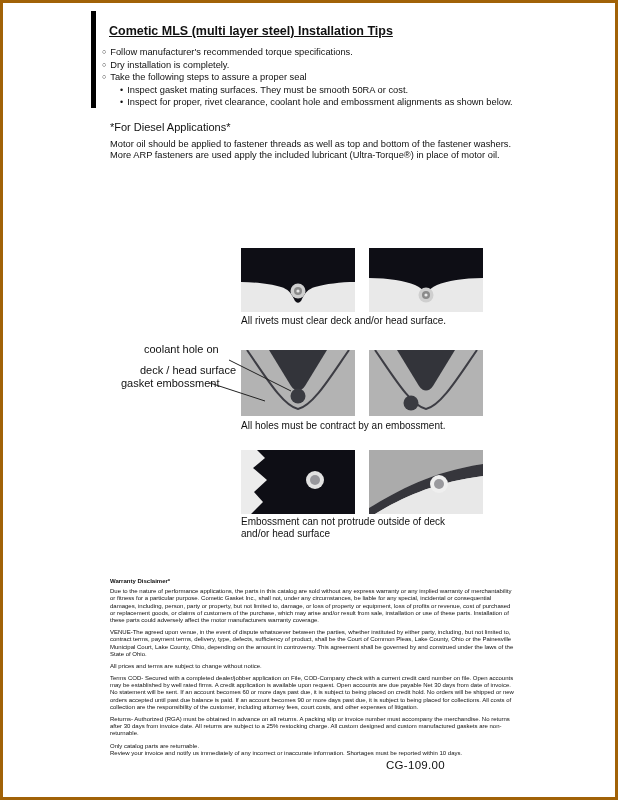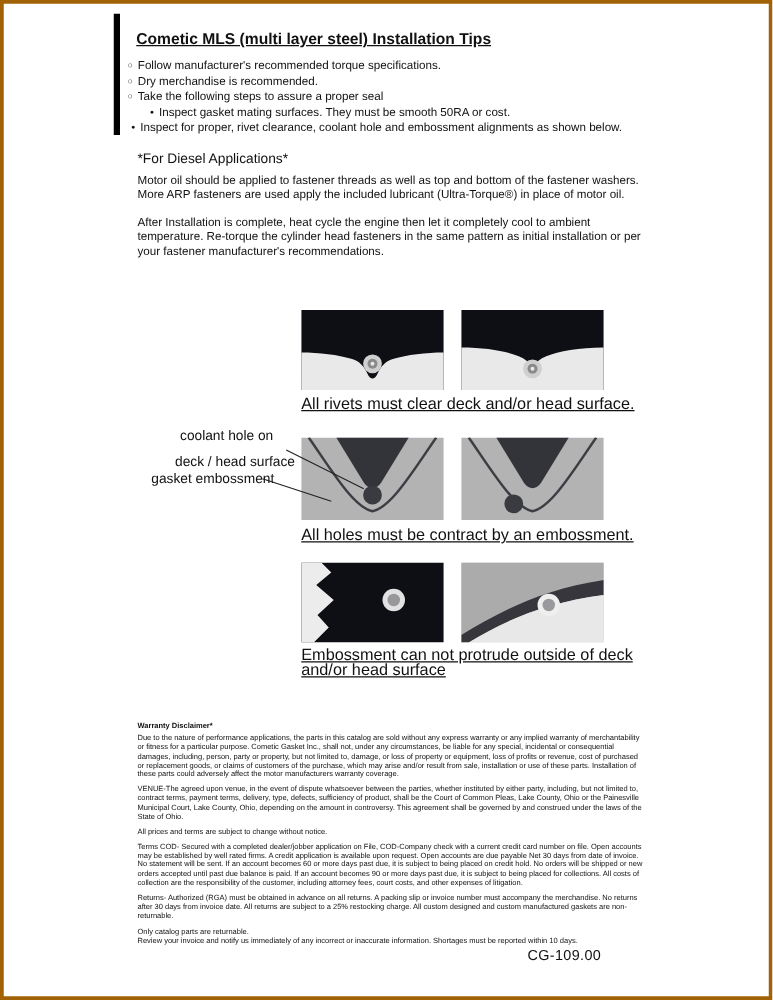--- a/index.html
+++ b/index.html
@@ -16,58 +16,57 @@
   .bullet { position:absolute; font-size:9.3px; white-space:nowrap; }
   .bm  { display:inline-block; font-size:7px; vertical-align:1px; margin-right:4px; }
   .sbm { display:inline-block; font-size:9px; margin-right:4px; }
   .h2 { position:absolute; left:107px; font-size:11px; font-weight:normal; white-space:nowrap; }
   .para { position:absolute; left:107px; width:414px; font-size:9.3px; line-height:1.22; }
   .note { position:absolute; left:107px; font-size:9.3px; white-space:nowrap; }
 
   .dg-label { position:absolute; width:114px; text-align:right; font-size:12px; letter-spacing:.5px;margin-top:33px; }
   .dg-img { position:absolute; width:114px; display:block; }
   .dg-img svg { display:block; width:114px; }
-  .caption { position:absolute; left:238px; font-size:13px; white-space:nowrap;text-decoration:underline; }
+  .caption { position:absolute; left:238px; font-size:10px; white-space:nowrap; }
   .ann { position:absolute; font-size:11px; white-space:nowrap; }
   .overlay { position:absolute; left:0; top:0; width:618px; height:800px; pointer-events:none; }
 
   .legal { position:absolute; left:107px; top:575px; width:406px; font-size:6px; line-height:1.2; }
   .legal .lh { font-weight:bold; margin-bottom:3px; }
   .legal p { margin-bottom:5px; }
   .legal p.tight { margin-bottom:0; }
-  .footer { position:absolute; left:383px; top:756px; font-size:11.5px; letter-spacing:.3px;margin-left:36px; }
+  .footer { position:absolute; left:383px; top:756px; font-size:11.5px; letter-spacing:.3px; }
 </style>
 </head>
 <body>
 
 <div class="page">
 
   <div class="regmark"></div>
 
   <h1 class="title">Cometic MLS (multi layer steel) Installation Tips</h1>
 
   <div class="bullet" style="left:99px;top:44px">
     <span class="bm">○</span><span>Follow manufacturer's recommended torque specifications.</span>
   </div>
   <div class="bullet" style="left:99px;top:56.5px">
-    <span class="bm">○</span><span>Dry merchandise is recommended.</span>
+    <span class="bm">○</span><span>Dry installation is completely.</span>
   </div>
   <div class="bullet" style="left:99px;top:69px">
     <span class="bm">○</span><span>Take the following steps to assure a proper seal</span>
   </div>
   <div class="bullet" style="left:117px;top:81.5px">
     <span class="sbm">•</span><span>Inspect gasket mating surfaces.  They must be smooth 50RA or cost.</span>
   </div>
-  <div class="bullet" style="left:102px;top:94px">
+  <div class="bullet" style="left:117px;top:94px">
     <span class="sbm">•</span><span>Inspect for proper, rivet clearance, coolant hole and embossment alignments as shown below.</span>
   </div>
 
   <div class="h2" style="top:118px">*For Diesel Applications*</div>
   <div class="para" style="top:136px">Motor oil should be applied to fastener threads as well as top and bottom of the fastener washers. More ARP fasteners are used apply the included lubricant (Ultra-Torque®) in place of motor oil.</div>
-  <div class="para" style="top:170px">After Installation is complete, heat cycle the engine then let it completely cool to ambient temperature. Re-torque the cylinder head fasteners in the same pattern as initial installation or per your fastener manufacturer's recommendations.</div>
 
   <div class="dg-label" style="left:238px;top:229px">RIGHT</div>
   <div class="dg-label" style="left:366px;top:229px">WRONG</div>
 
   <div class="dg-img" style="left:238px;top:245px">
     <svg viewBox="0 0 114 64" width="114" height="64">
       <rect width="114" height="64" fill="var(--diagram-dark)"></rect>
       <path d="M0,34 C14,34 30,36 40,39 C47,41 50,45 53,51 C55,56 59,56 61,51 C64,45 67,41 74,39 C84,36 100,34 114,34 L114,64 L0,64 Z" fill="#e9e9e9"></path>
       <circle cx="57" cy="43" r="7.5" fill="#cfcfcf"></circle>
       <circle cx="57" cy="43" r="4" fill="#8a8a8a"></circle>

